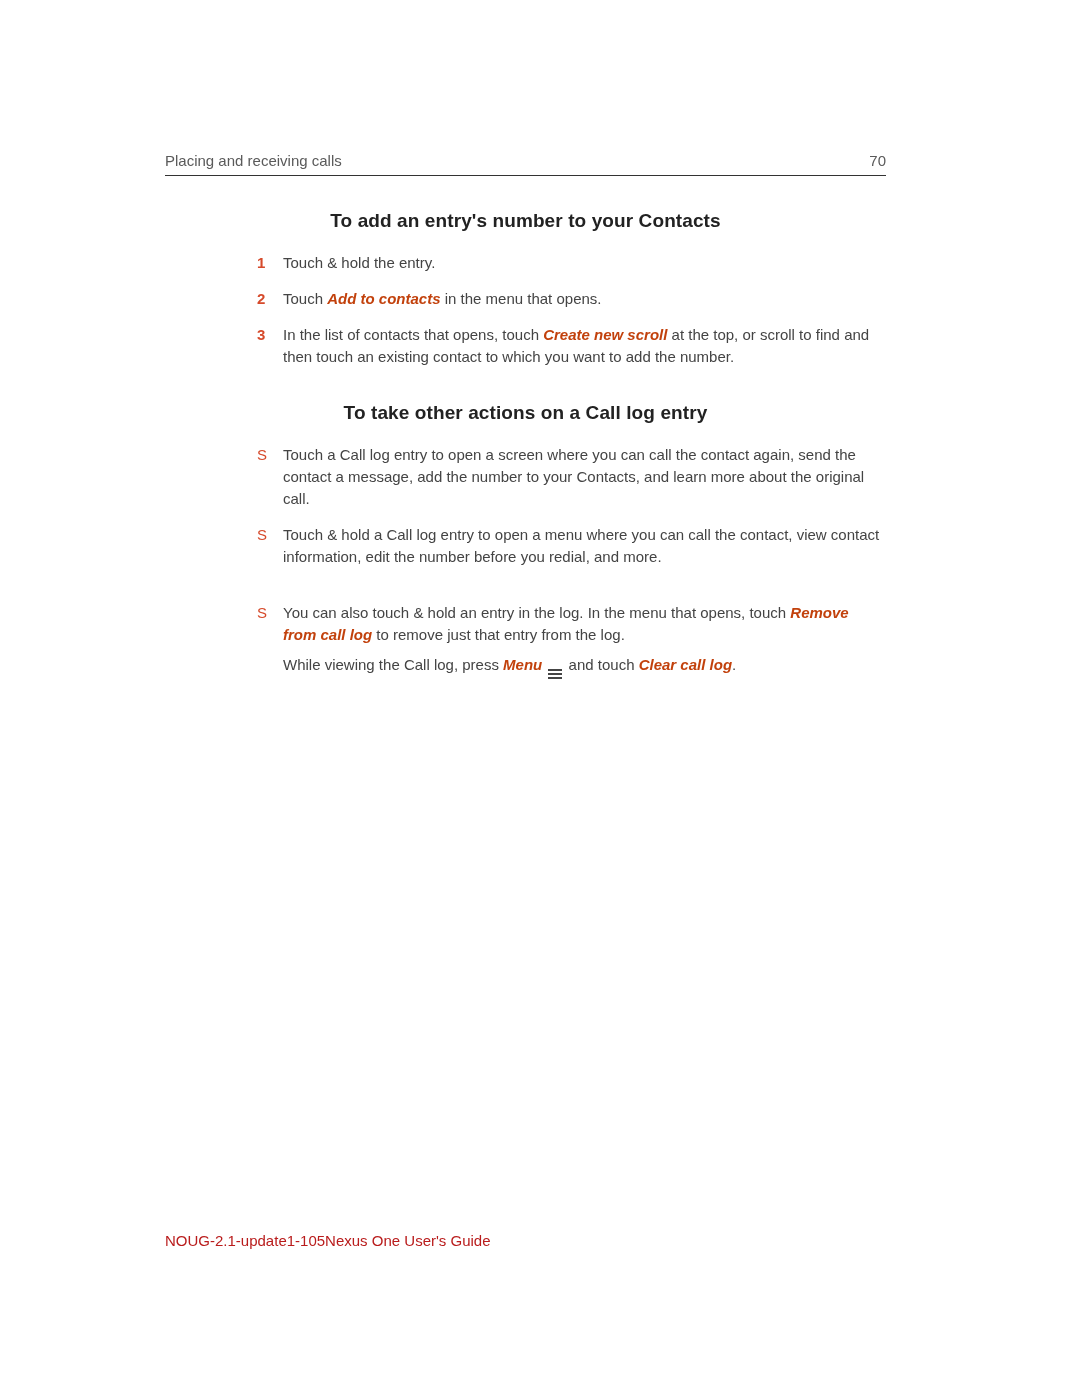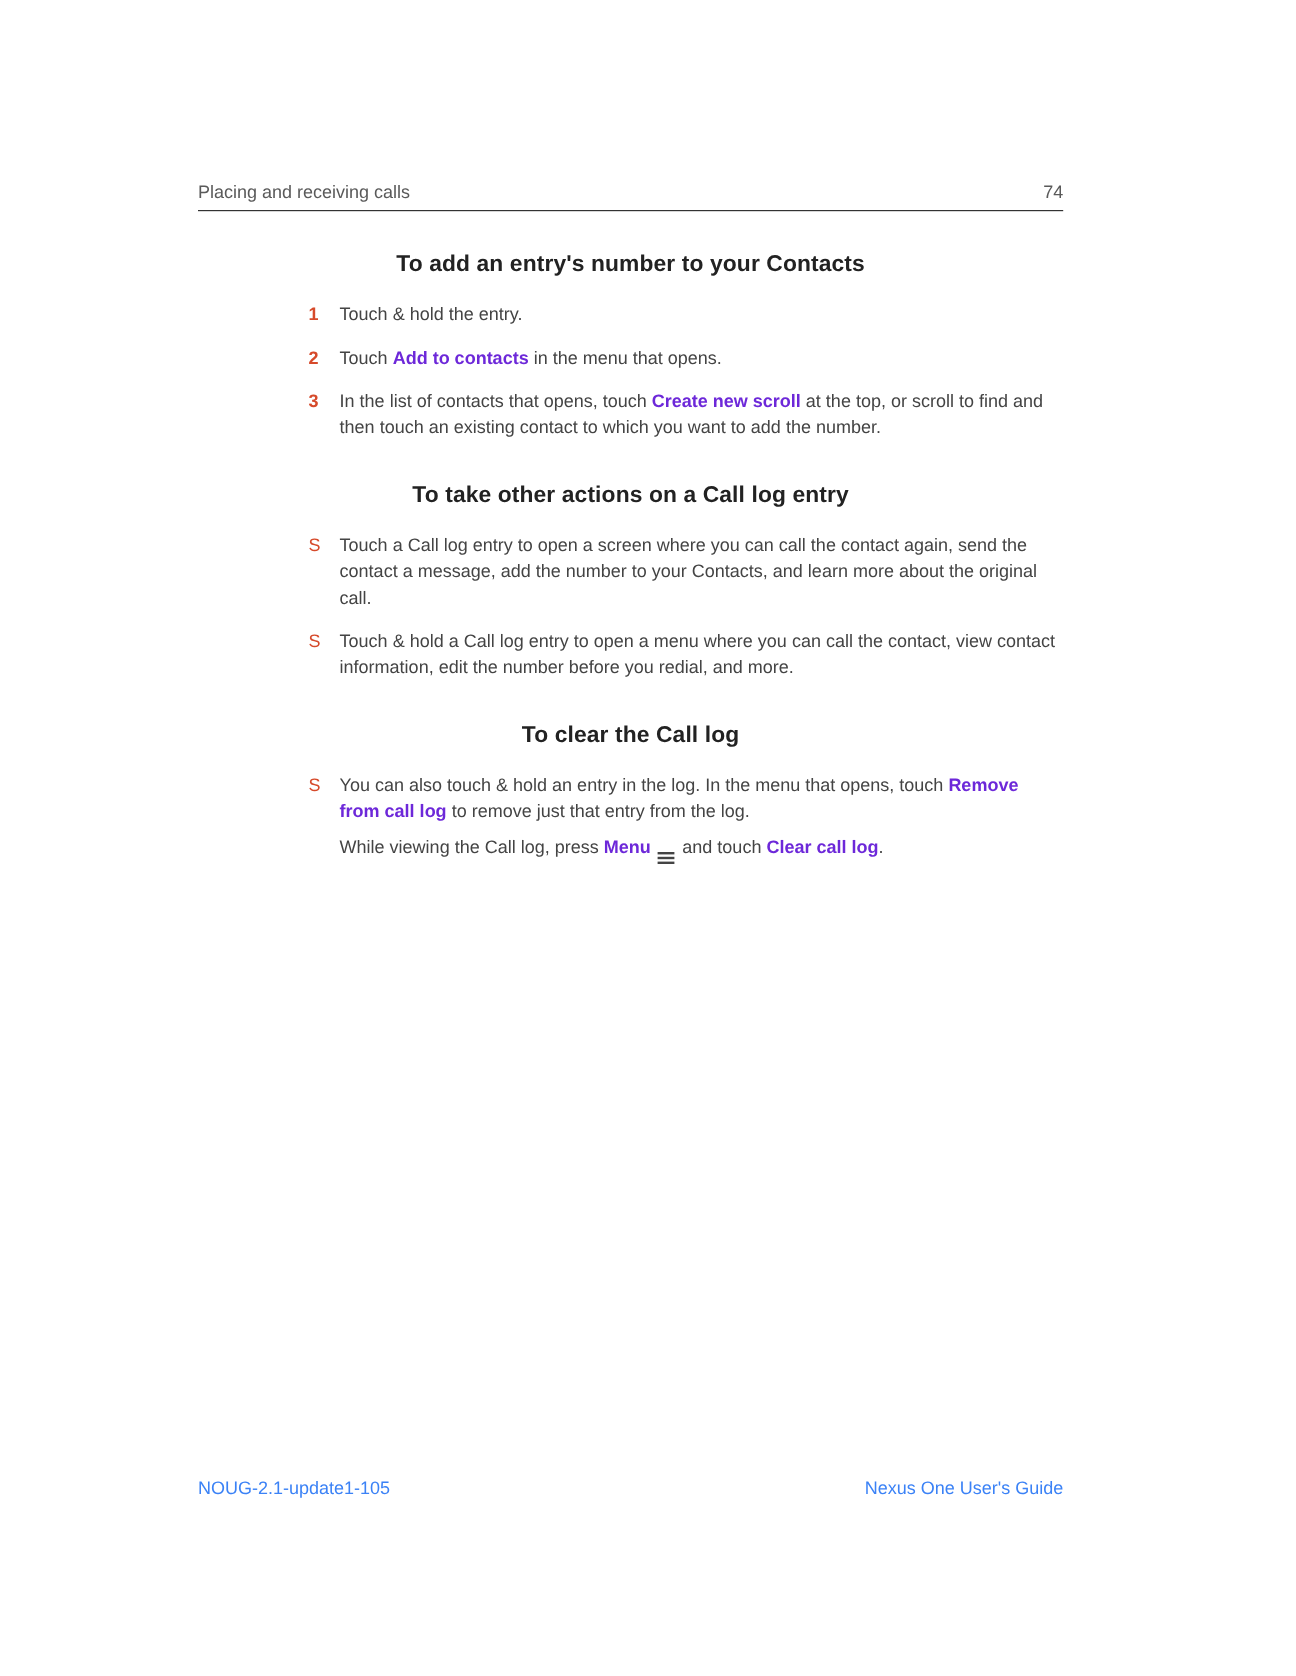--- a/index.html
+++ b/index.html
@@ -53,53 +53,53 @@
     line-height: 22px;
   }
   .marker.bullet { font-weight: 400; }
   .body {
     font-size: 15px;
     line-height: 22px;
     color: #444;
   }
   .body p { margin: 0 0 8px 0; }
   .body p:last-child { margin-bottom: 0; }
-  .body .b { font-weight: 700; color: #6d28d9; }
+  .body .b { font-weight: 700; color: #c2410c; font-style: italic; }
   .menu-icon {
     display: inline-flex;
     flex-direction: column;
     justify-content: space-between;
     width: 14px;
     height: 10px;
     vertical-align: -1px;
     margin: 0 2px;
   }
   .menu-icon span {
     display: block;
     height: 2px;
     background: #444;
   }
   .footer {
     position: absolute;
     left: 165px;
     width: 721px;
     top: 1232px;
     display: flex;
-    justify-content: space-between;
+    justify-content: flex-start;
     font-size: 15px;
-    color: #3b82f6;
+    color: #b91c1c;
   }
 </style>
 </head>
 <body>
 
 <div class="page">
   <div class="running-head">
     <span>Placing and receiving calls</span>
-    <span>74</span>
+    <span>70</span>
   </div>
   <div id="sections">
       <div class="section">
         <h2 class="section-title">To add an entry's number to your Contacts</h2>
         <div class="items">
           <div class="item">
             <div class="marker">1</div>
             <div class="body">
               <p>Touch &amp; hold the entry.</p>
             </div>
@@ -129,21 +129,20 @@
           </div>
           <div class="item">
             <div class="marker bullet">S</div>
             <div class="body">
               <p>Touch &amp; hold a Call log entry to open a menu where you can call the contact, view contact information, edit the number before you redial, and more.</p>
             </div>
           </div>
         </div>
       </div>
       <div class="section">
-        <h2 class="section-title">To clear the Call log</h2>
         <div class="items">
           <div class="item">
             <div class="marker bullet">S</div>
             <div class="body">
               <p>You can also touch &amp; hold an entry in the log. In the menu that opens, touch <span class="b">Remove from call log</span> to remove just that entry from the log.</p>
               <p>While viewing the Call log, press <span class="b">Menu</span> <span class="menu-icon">
                   <span></span>
                   <span></span>
                   <span></span>
                 </span> and touch <span class="b">Clear call log</span>.</p>

